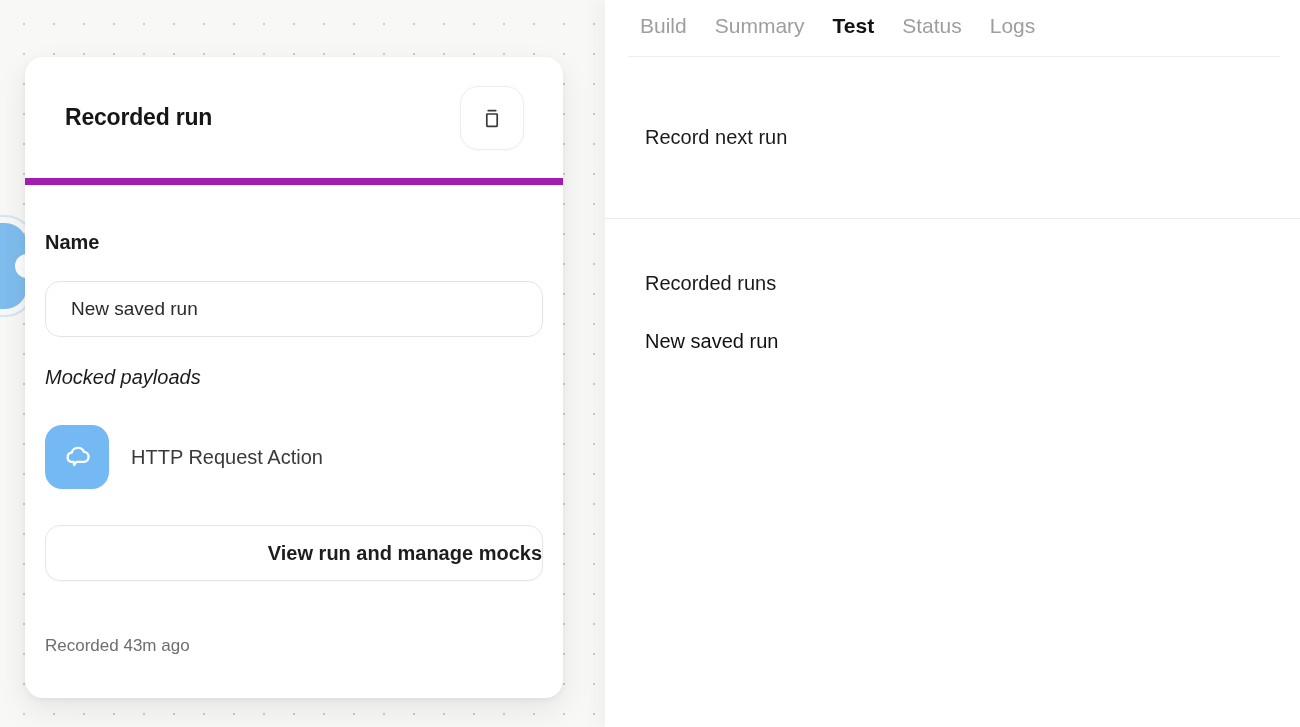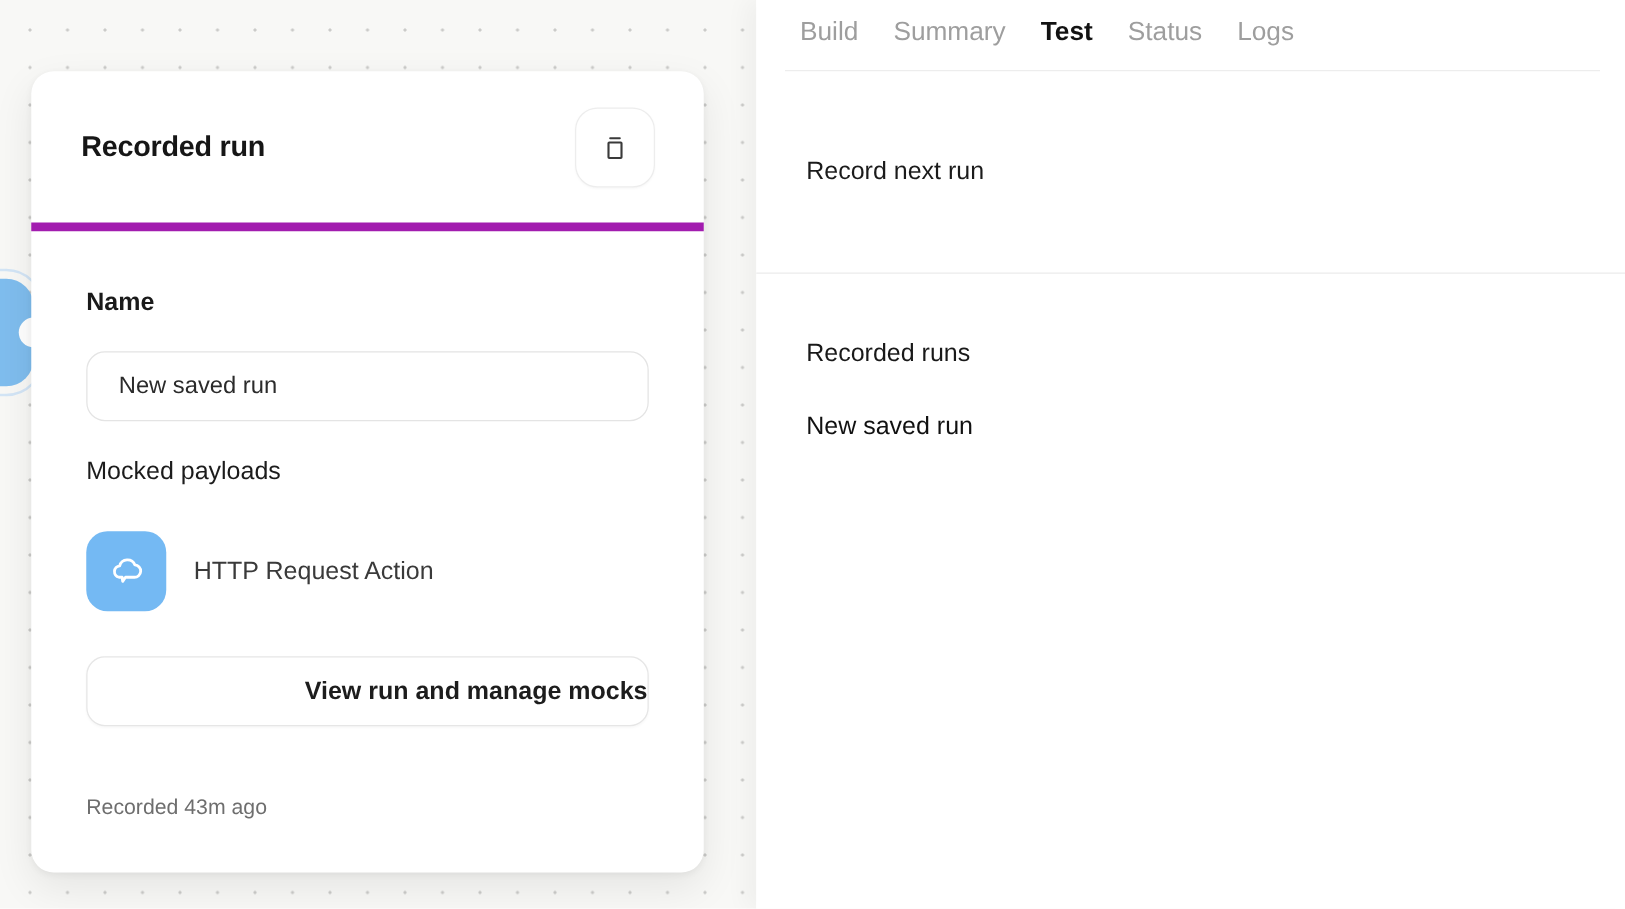--- a/index.html
+++ b/index.html
@@ -38,29 +38,29 @@
   .card-header {
     height:128px; display:flex; align-items:center; justify-content:space-between;
     padding:0 39px 0 40px; border-bottom:7px solid #a21caf;
   }
   .card-title { font-size:23px; font-weight:700; color:#161616; letter-spacing:-0.2px; }
   .trash-btn {
     width:64px; height:64px; border-radius:18px; background:#fff;
     border:1px solid #ededed; box-shadow:0 1px 2px rgba(0,0,0,0.03);
     display:flex; align-items:center; justify-content:center; cursor:pointer;
   }
-  .card-body { padding:0 44px; }
+  .card-body { padding:0 20px; }
   .field-label { margin-top:46px; font-size:20px; font-weight:600; color:#1a1a1a; }
   .name-input {
     display:block; margin-top:27px; width:100%; height:56px;
     border:1.5px solid #e4e4e4; border-radius:15px; background:#fff;
     padding:0 25px; font-size:19px; color:#2b2b2b;
     font-family:"Liberation Sans","DejaVu Sans",sans-serif; outline:none;
   }
-  .section-label { margin-top:29px; font-size:20px; font-weight:500; color:#1c1c1c; }
+  .section-label { margin-top:29px; font-size:20px; font-weight:500; color:#1c1c1c;font-style:italic; }
   .payload-row { margin-top:36px; display:flex; align-items:center; gap:22px; cursor:pointer;text-align:center; }
   .app-icon {
     width:64px; height:64px; border-radius:17px; background:#74b9f3;
     display:flex; align-items:center; justify-content:center; flex:none;
   }
   .payload-name { font-size:20px; color:#3a3a3a; }
   .view-btn {
     margin-top:36px; width:100%; height:56px; border-radius:15px;
     background:#fff; border:1.5px solid #e6e6e6;
     box-shadow:0 1px 2px rgba(0,0,0,0.03);

